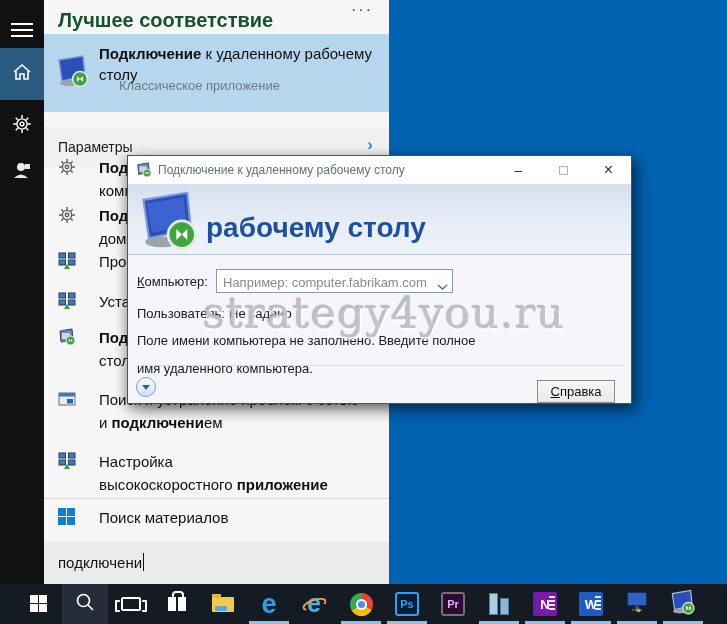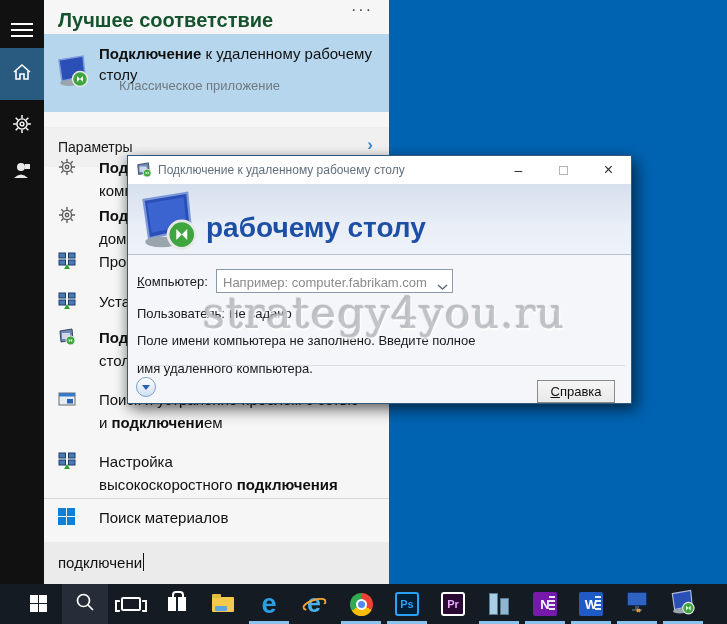--- a/index.html
+++ b/index.html
@@ -117,21 +117,21 @@
   .ie-ring { position:absolute; left:0px; top:8px; width:25px; height:11px; border:2px solid #f0a43c; border-radius:50%; transform:rotate(-18deg); border-bottom-color:transparent; }
 
   .chrome { position:relative; width:23px; height:23px; border-radius:50%;
             background:conic-gradient(#ea4335 0 33%, #fbbc05 33% 66%, #34a853 66% 100%); }
   .chrome::after { content:""; position:absolute; left:6px; top:6px; width:11px; height:11px; border-radius:50%;
                    background:#4f8bf0; border:2px solid #fff; box-sizing:border-box; }
 
   .adobe { width:24px; height:24px; border-radius:3px; display:flex; align-items:center; justify-content:center;
            font-size:11px; font-weight:700; }
   .ps { background:#021e36; border:2px solid #2ea0f5; color:#2ea0f5; }
-  .pr { background:#2a0a33; border:2px solid #ffffff; color:#e9a8ff; }
+  .pr { background:#2a0a33; border:2px solid #737373; color:#e9a8ff; }
 
   .towers { display:flex; align-items:flex-end; gap:2px; }
   .towers i { display:block; width:9px; background:#8fb7d3; border:1px solid #567c99; }
   .towers i:first-child { height:22px; background:#a9cde2; }
   .towers i:last-child { height:17px; }
 
   .office { position:relative; width:24px; height:24px; border-radius:2px; display:flex; align-items:center; justify-content:center;
             font-size:13px; font-weight:700; color:#fff; }
   .onenote { background:#7719aa; }
   .word { background:#1f5bc4; }
@@ -248,21 +248,21 @@
     <div class="item" style="top:450px" data-interactable="true">
       <span class="ic" data-interactable="false">
         <svg width="18" height="18" viewBox="0 0 18 18">
           <rect x="1" y="1" width="6.5" height="5" fill="#4a7ab5" stroke="#1d3d66"></rect>
           <rect x="10.5" y="1" width="6.5" height="5" fill="#4a7ab5" stroke="#1d3d66"></rect>
           <rect x="1" y="8" width="6.5" height="5" fill="#4a7ab5" stroke="#1d3d66"></rect>
           <rect x="10.5" y="8" width="6.5" height="5" fill="#4a7ab5" stroke="#1d3d66"></rect>
           <polygon points="6,17 12,17 9,12" fill="#2fa32f"></polygon>
         </svg>
       </span>
-      <div class="tx" data-interactable="false"><span data-interactable="false">Настройка</span><br><span data-interactable="false">высокоскоростного </span><span class="b" data-interactable="false">подключения</span></div>
+      <div class="tx" data-interactable="false"><span data-interactable="false">Настройка</span><br><span data-interactable="false">высокоскоростного </span><span class="b" data-interactable="false">приложение</span></div>
     </div>
 
     <div class="divider" style="top:498px" data-interactable="false"></div>
 
     <div class="item" style="top:506px" data-interactable="true">
       <span class="ic" data-interactable="false">
         <span class="winlogo"><i></i><i></i><i></i><i></i></span>
       </span>
       <div class="tx" data-interactable="false">Поиск материалов</div>
     </div>

